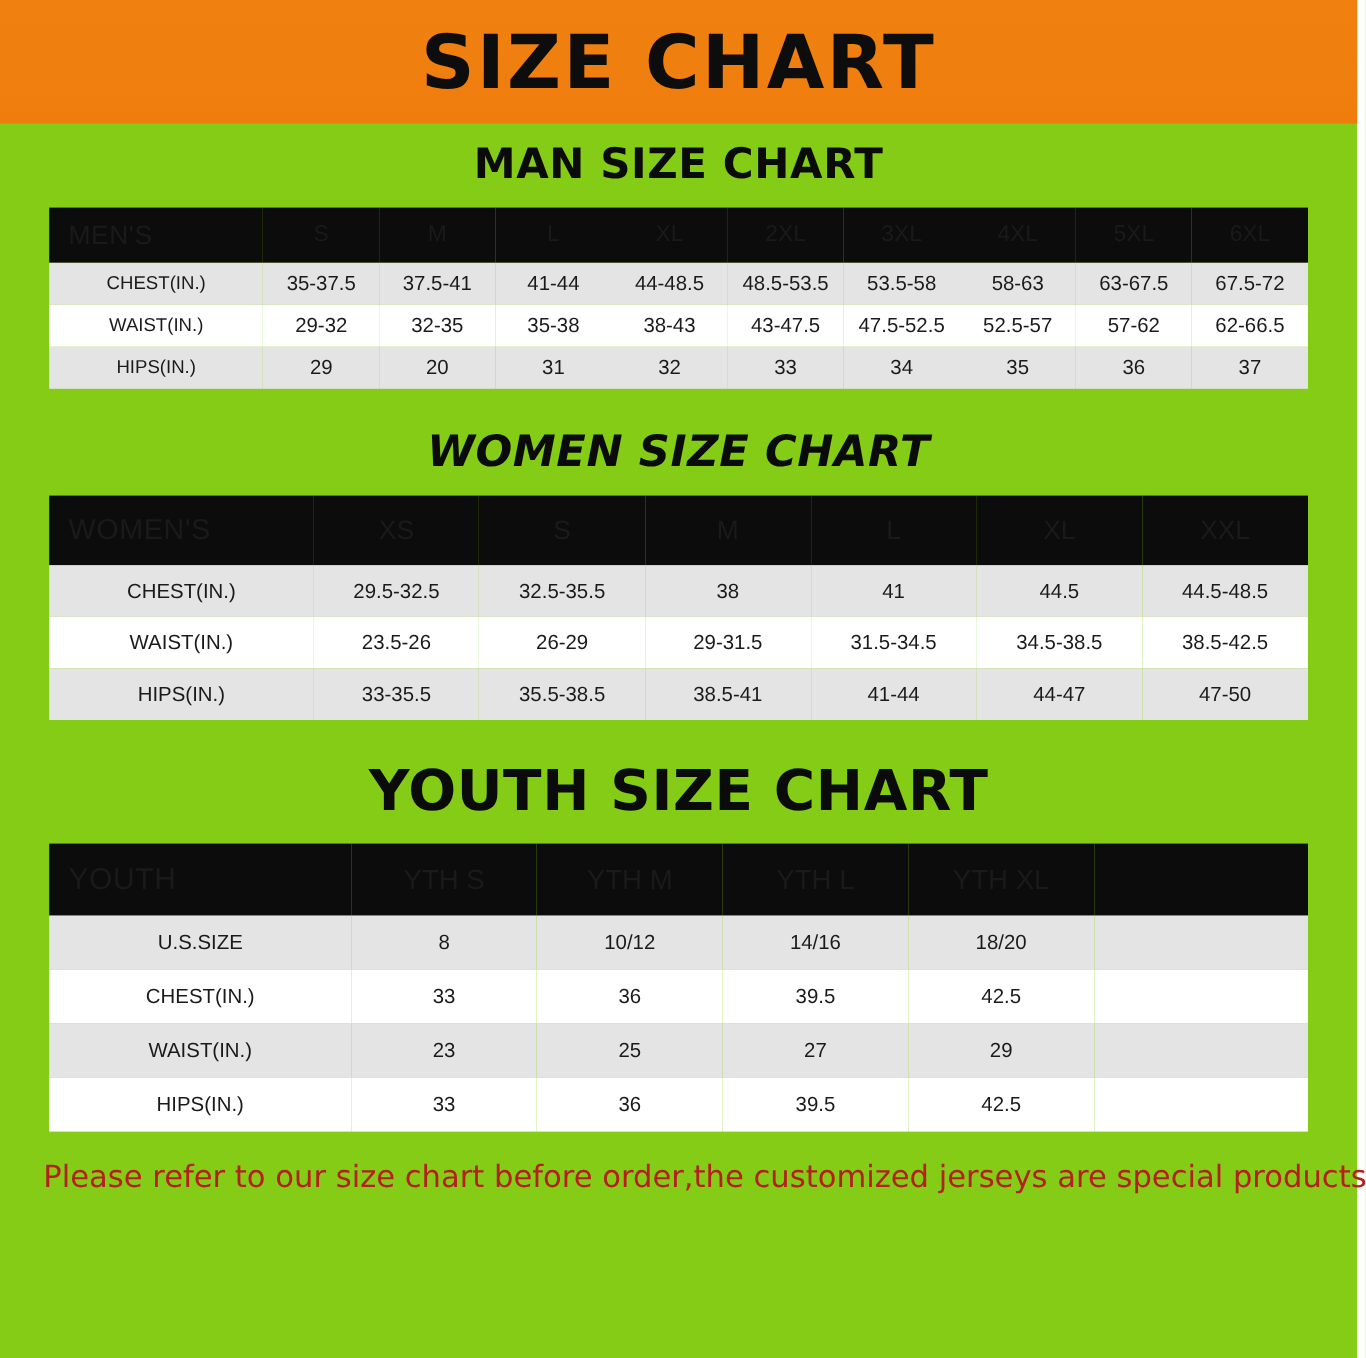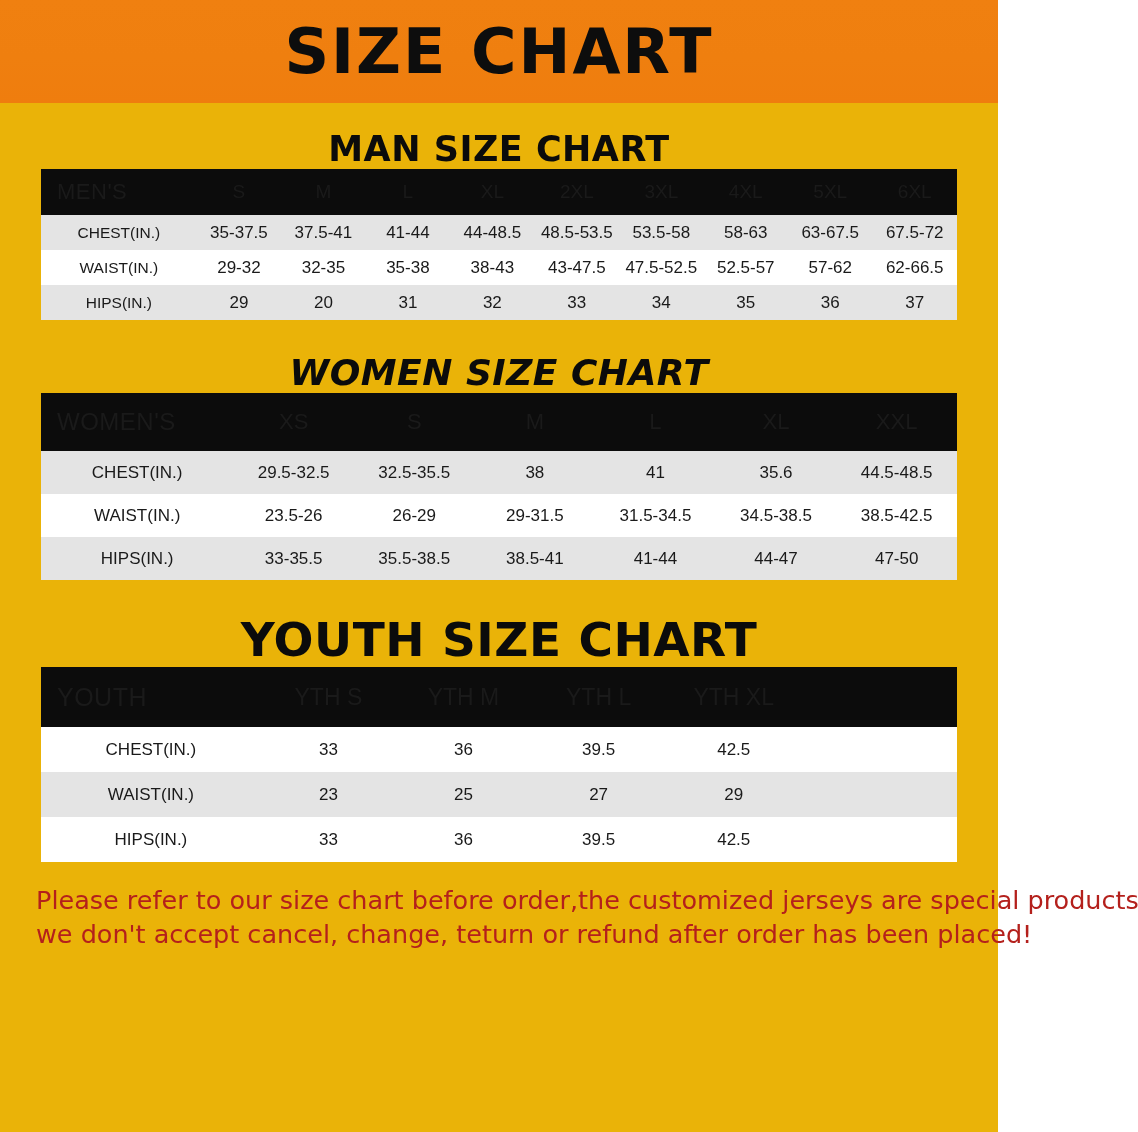--- a/index.html
+++ b/index.html
@@ -3,21 +3,21 @@
 <meta charset="utf-8">
 <style>
   * { box-sizing: border-box; }
   html, body {
     margin: 0; padding: 0;
     width: 1138px; height: 1132px;
     background: #ffffff;
     font-family: "Liberation Sans", sans-serif;
     overflow: hidden;
   }
-  .page { position: relative; width: 998px; height: 1132px; background: #eab308; }
+  .page { position: relative; width: 1131px; height: 1132px; background: #84cc16; }
 
   
   .banner {
     width: 100%;
     height: 103px;
     background: linear-gradient(180deg, #f08010 0%, #ef7f0f 55%, #ef7d0e 100%);
     display: flex;
     align-items: center;
     justify-content: center;
   }
@@ -32,26 +32,26 @@
   }
 
   
   .section-heading {
     text-align: center;
     font-family: "DejaVu Sans", sans-serif;
     font-weight: 700;
     color: #0b0b0b;
     letter-spacing: 0.5px;
   }
-  .h-man    { font-size: 35px; margin-top: 26px; }
+  .h-man    { font-size: 35px; margin-top: 14px; }
   .h-women  { font-size: 36px; margin-top: 32px; font-style: italic; }
   .h-youth  { font-size: 47px; margin-top: 32px; }
 
   
-  .tbl-wrap { padding: 0 41px; }
+  .tbl-wrap { padding: 0 41px; margin-top: 16px; }
   table.sizetbl {
     width: 100%;
     border-collapse: collapse;
     table-layout: fixed;
   }
   table.sizetbl td, table.sizetbl th {
     text-align: center;
     font-weight: 400;
     color: #1a1a1a;
     font-family: "Liberation Sans", sans-serif;
@@ -181,21 +181,21 @@
           <th>XXL</th>
         </tr>
       </thead>
       <tbody>
         <tr class="band-grey">
           <td class="label-cell">CHEST(IN.)</td>
           <td>29.5-32.5</td>
           <td>32.5-35.5</td>
           <td>38</td>
           <td>41</td>
-          <td>35.6</td>
+          <td>44.5</td>
           <td>44.5-48.5</td>
         </tr>
         <tr class="band-white">
           <td class="label-cell">WAIST(IN.)</td>
           <td>23.5-26</td>
           <td>26-29</td>
           <td>29-31.5</td>
           <td>31.5-34.5</td>
           <td>34.5-38.5</td>
           <td>38.5-42.5</td>
@@ -220,20 +220,28 @@
         <tr class="hdr-row">
           <th class="label-cell" style="width:24%">YOUTH</th>
           <th>YTH S</th>
           <th>YTH M</th>
           <th>YTH L</th>
           <th>YTH XL</th>
           <th style="width:17%"></th>
         </tr>
       </thead>
       <tbody>
+        <tr class="band-grey">
+          <td class="label-cell">U.S.SIZE</td>
+          <td>8</td>
+          <td>10/12</td>
+          <td>14/16</td>
+          <td>18/20</td>
+          <td></td>
+        </tr>
         <tr class="band-white">
           <td class="label-cell">CHEST(IN.)</td>
           <td>33</td>
           <td>36</td>
           <td>39.5</td>
           <td>42.5</td>
           <td></td>
         </tr>
         <tr class="band-grey">
           <td class="label-cell">WAIST(IN.)</td>
@@ -250,16 +258,15 @@
           <td>39.5</td>
           <td>42.5</td>
           <td></td>
         </tr>
       </tbody>
     </table>
   </div>
 
   <div class="note">
     <div>Please refer to our size chart before order,the customized jerseys are special products,</div>
-    <div>we don't accept cancel, change, teturn or refund after order has been placed!</div>
   </div>
 
 </div>
 
 </body></html>

